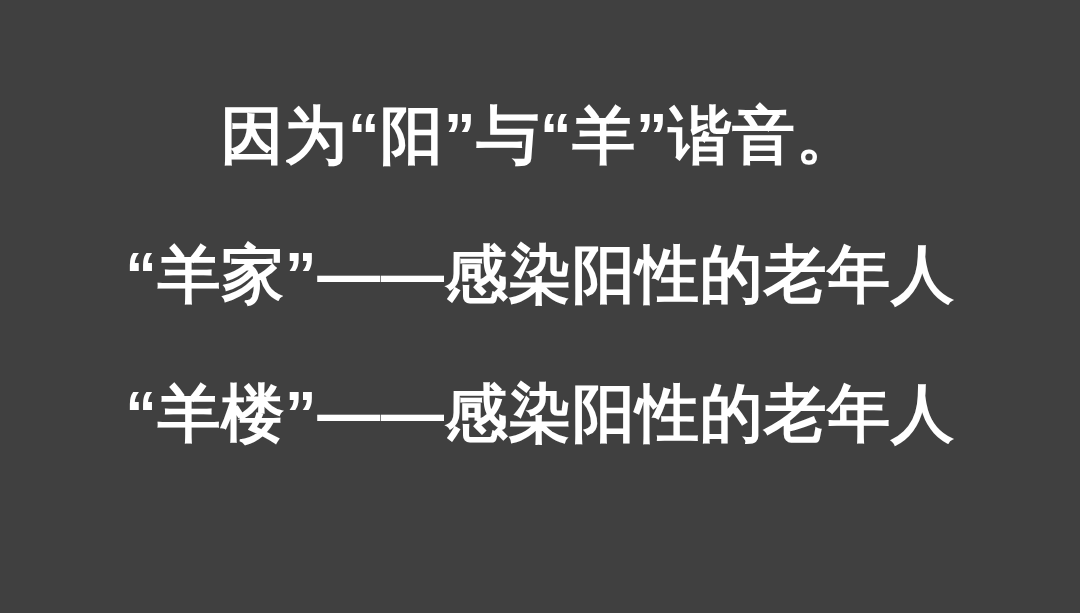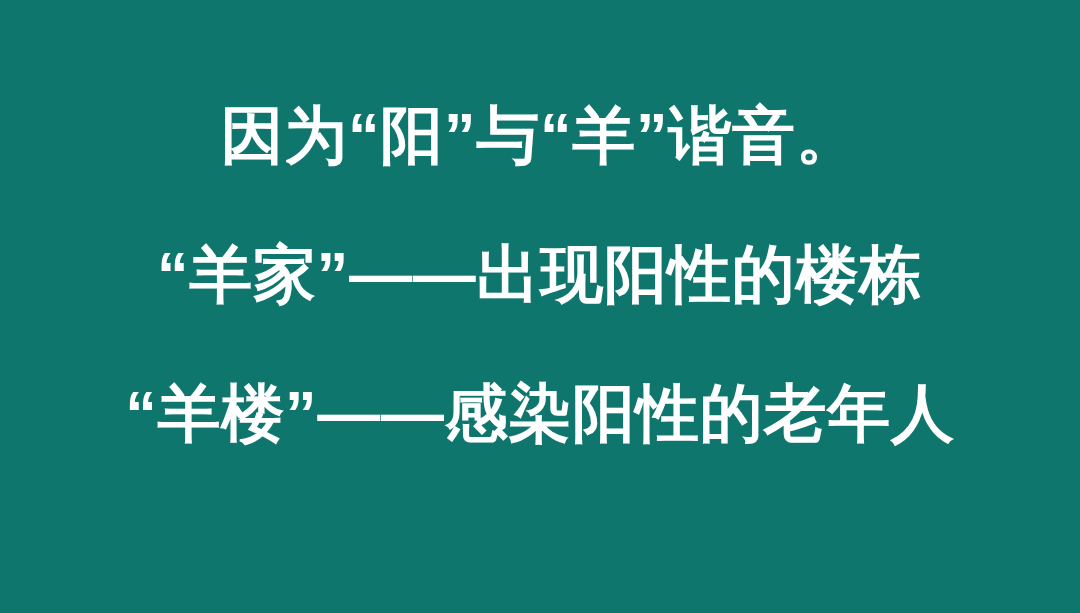--- a/index.html
+++ b/index.html
@@ -13,21 +13,21 @@
     height: 613px;
     overflow: hidden;
     background: #000000;
     font-family: "Liberation Sans", "DejaVu Sans", sans-serif;
   }
 
   #slide {
     position: relative;
     width: 1080px;
     height: 613px;
-    background: #0f766e;
+    background: #404040;
     box-sizing: border-box;
     overflow: hidden;
   }
 
   .text-stack {
     position: absolute;
     left: 0;
     top: 0;
     width: 1080px;
     height: 613px;
@@ -72,19 +72,19 @@
   }
 </style>
 </head>
 <body>
 
 <div id="slide">
   <div class="text-stack">
 
     <div class="text-line line-1">因为“阳”与“羊”谐音。</div>
 
-    <div class="text-line line-2">“羊家”——出现阳性的楼栋</div>
+    <div class="text-line line-2">“羊家”——感染阳性的老年人</div>
 
     <div class="text-line line-3">“羊楼”——感染阳性的老年人</div>
 
 
   </div>
 </div>
 
 </body></html>

